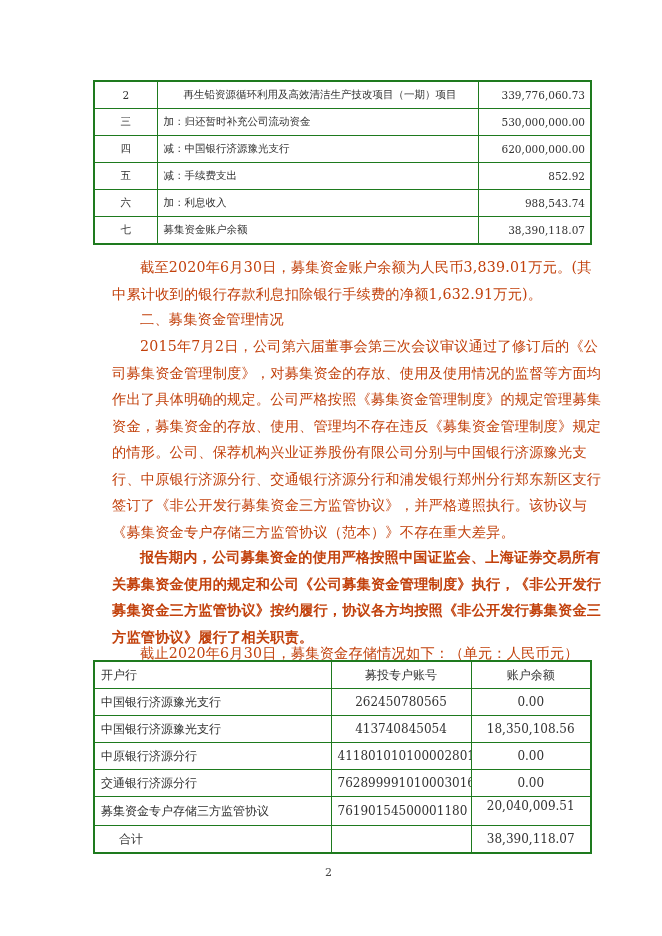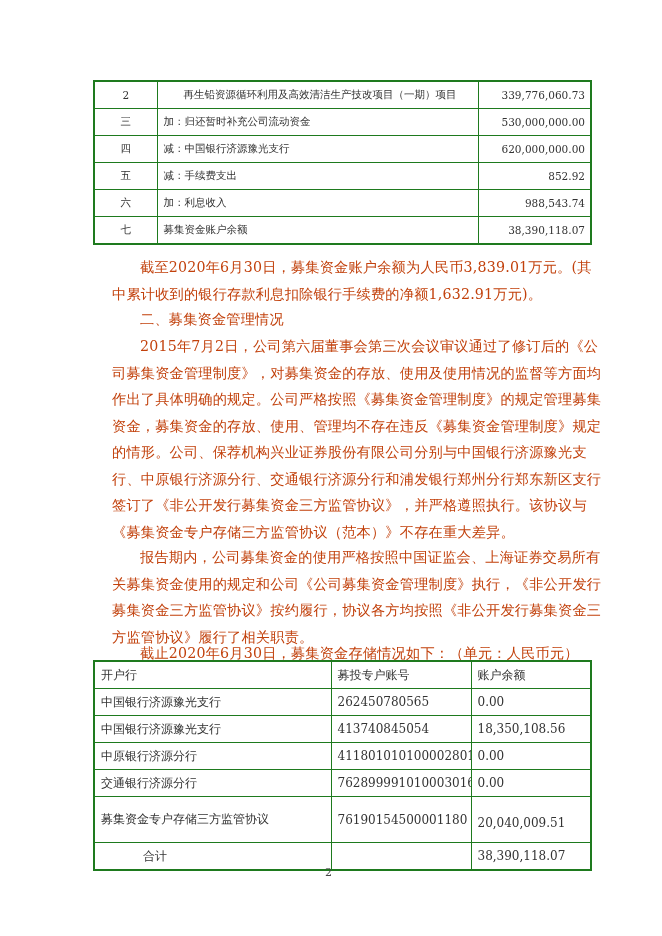--- a/index.html
+++ b/index.html
@@ -8,22 +8,22 @@
   .tbl { position: absolute; border-collapse: collapse; table-layout: fixed;
          border: 2px solid #1e7a1e; }
   .tbl td { border: 1px solid #1e7a1e; font-size: 10.5px; height: 26px; padding: 0 6px;
             color: #333; white-space: nowrap; overflow: hidden; }
   #t1 { left: 93px; top: 80px; width: 497px; }
   #t1 td.c0 { text-align: center; }
   #t1 td.c2 { text-align: right; padding-right: 5px; }
   #t1 td.c1.indent { padding-left: 26px; }
   #t2 { left: 93px; top: 660px; width: 497px; }
   #t2 td { font-size: 12px; }
-  #t2 td.c1, #t2 td.c2 { text-align: left; }
-  #t2 td.total { padding-left: 48px; }
+  #t2 td.c1, #t2 td.c2 { text-align: center; }
+  #t2 td.total { padding-left: 24px; }
   .para { position: absolute; left: 104px; width: 492px; font-size: 14.2px;
           line-height: 26.5px; margin: 8px; letter-spacing: 0.2px; color: #c2410c; }
   .para .ind { display: inline-block; width: 28px; }
   .pageno { position: absolute; left: 325px; top: 866px; font-size: 11px; color: #444; }
 </style>
 </head>
 <body>
 
 <table id="t1" class="tbl">
   <colgroup>
@@ -64,21 +64,21 @@
     </tr>
   </tbody>
 </table>
 
 <p class="para" style="top:246px;"><span class="ind"></span><span>截至2020年6月30日，募集资金账户余额为人民币3,839.01万元。(其中累计收到的银行存款利息扣除银行手续费的净额1,632.91万元)。</span></p>
 
 <p class="para" style="top:299px;font-family:Liberation Mono, monospace;"><span class="ind"></span><span>二、募集资金管理情况</span></p>
 
 <p class="para" style="top:325px;"><span class="ind"></span><span>2015年7月2日，公司第六届董事会第三次会议审议通过了修订后的《公司募集资金管理制度》，对募集资金的存放、使用及使用情况的监督等方面均作出了具体明确的规定。公司严格按照《募集资金管理制度》的规定管理募集资金，募集资金的存放、使用、管理均不存在违反《募集资金管理制度》规定的情形。公司、保荐机构兴业证券股份有限公司分别与中国银行济源豫光支行、中原银行济源分行、交通银行济源分行和浦发银行郑州分行郑东新区支行签订了《非公开发行募集资金三方监管协议》，并严格遵照执行。该协议与《募集资金专户存储三方监管协议（范本）》不存在重大差异。</span></p>
 
-<p class="para" style="top:536px;"><span class="ind"></span><span>报告期内，公司募集资金的使用严格按照中国证监会、上海证券交易所有关募集资金使用的规定和公司《公司募集资金管理制度》执行，《非公开发行募集资金三方监管协议》按约履行，协议各方均按照《非公开发行募集资金三方监管协议》履行了相关职责。</span></p>
+<p class="para" style="top:536px;font-weight:bold;"><span class="ind"></span><span>报告期内，公司募集资金的使用严格按照中国证监会、上海证券交易所有关募集资金使用的规定和公司《公司募集资金管理制度》执行，《非公开发行募集资金三方监管协议》按约履行，协议各方均按照《非公开发行募集资金三方监管协议》履行了相关职责。</span></p>
 
 <p class="para" style="top:632px;"><span class="ind"></span><span>截止2020年6月30日，募集资金存储情况如下：（单元：人民币元）</span></p>
 
 <table id="t2" class="tbl">
   <colgroup>
       <col style="width:237px">
       <col style="width:140px">
       <col style="width:120px">
     </colgroup>
   <thead>
@@ -105,21 +105,21 @@
       <td class="c2">0.00</td>
     </tr>
     <tr>
       <td class="c0">交通银行济源分行</td>
       <td class="c1">76289999101000301672​5</td>
       <td class="c2">0.00</td>
     </tr>
     <tr>
       <td class="c0">募集资金专户存储三方监管协议</td>
       <td class="c1">76190154500001180</td>
-      <td class="c2" style="vertical-align:top;padding-top:19px;">20,040,009.51</td>
+      <td class="c2" style="vertical-align:top;padding-top:2px;">20,040,009.51</td>
     </tr>
     <tr>
       <td class="c0 total">合计</td>
       <td class="c1"></td>
       <td class="c2">38,390,118.07</td>
     </tr>
   </tbody>
 </table>
 
 <div class="pageno">2</div>

